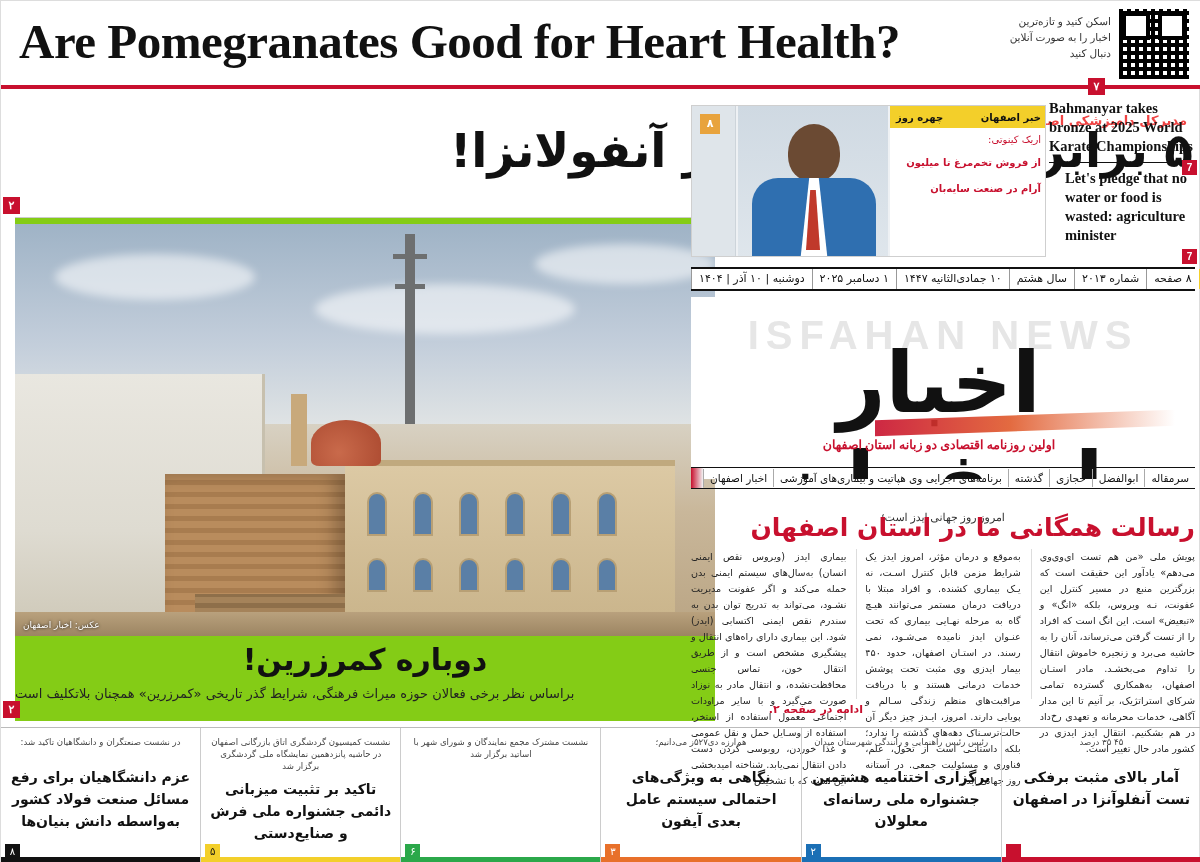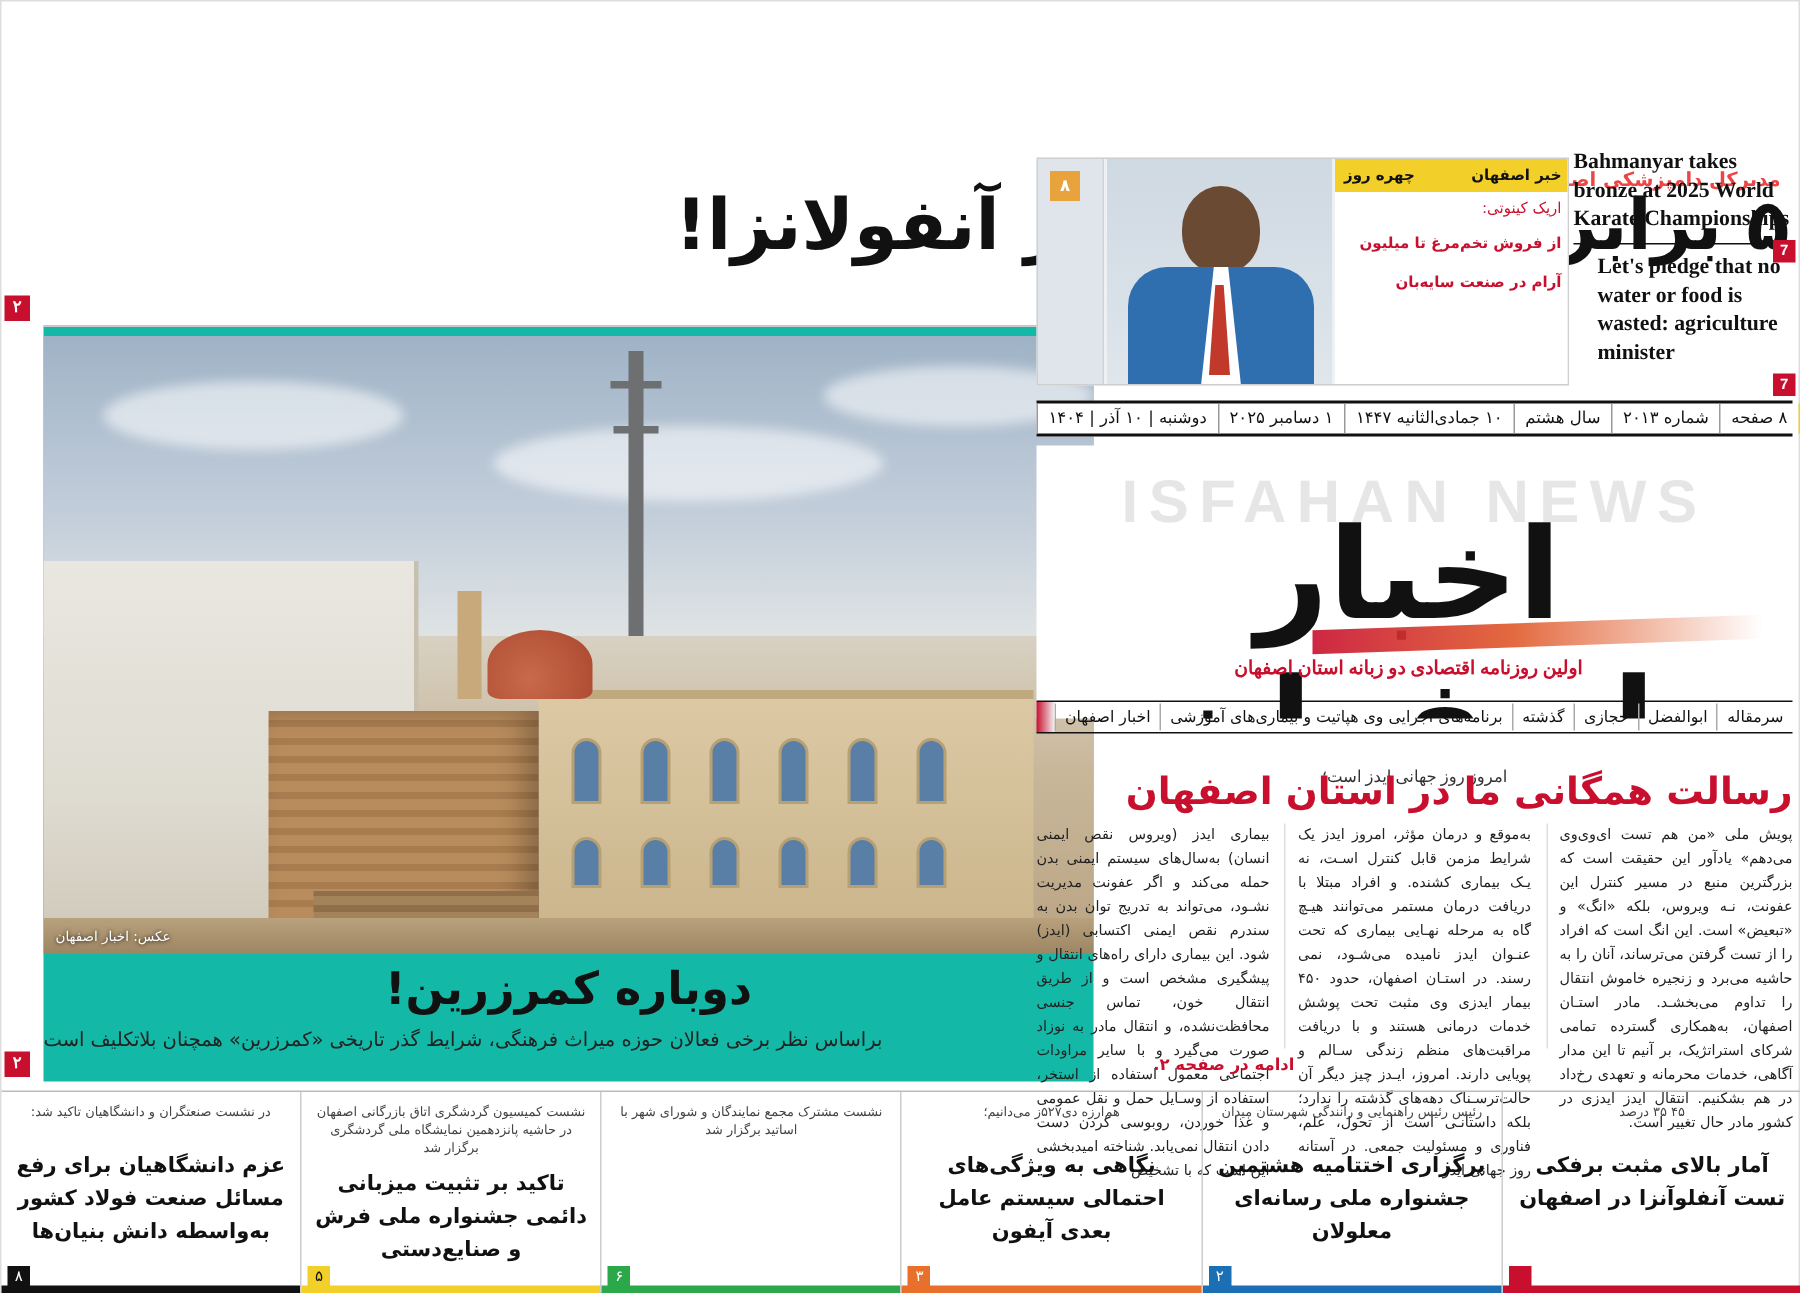--- a/index.html
+++ b/index.html
@@ -126,23 +126,22 @@
     text-align: center;
     font-weight: bold;
   }
   .pt-row2 { right: 1181px; top: 100px; }
 
   
   .photo-block {
     position: absolute;
     left: 14px; top: 216px;
     width: 700px; height: 504px;
-    background: #14b8a6;
+    background: #84cc16;
     border-top: 1px solid #ccc;
-    margin-left: 14px;
   }
   .photo {
     position: absolute;
     left: 0; top: 6px;
     width: 700px; height: 412px;
     overflow: hidden;
     background: linear-gradient(#b8c6d4 0%, #c9d4de 30%, #d8d2c4 48%, #c9b79a 70%, #b9a483 100%);
   }
   .sky {
     position: absolute; left:0; top:0; width:700px; height:200px;
@@ -560,20 +559,28 @@
     color: #fff;
     font-size: 10px; line-height: 15px; text-align: center;
     font-family: "DejaVu Sans", sans-serif;
   }
 </style>
 </head>
 <body>
 
 <div class="page">
 
+  <div class="top-banner">
+    <div class="headline-en">Are Pomegranates Good for Heart Health?</div>
+    <div class="qr-block">
+      <div class="qr-text">اسکن کنید و تازه‌ترین اخبار را به صورت آنلاین دنبال کنید</div>
+      <div class="qr-img"></div>
+    </div>
+    <div class="corner-num cn-banner">۷</div>
+  </div>
 
   <div class="row2">
     <div class="kicker-fa">مدیرکل دامپزشکی اصفهان درباره سرایت قدرت سرایت تب برفکی بیان کرد:</div>
     <div class="headline-fa">۵ برابر کرونا، ۱۰ برابر آنفولانزا!</div>
   </div>
   <div class="page-tag-red pt-row2" style="left:2px; top:196px;">۲</div>
 
   <div class="photo-block">
     <div class="photo">
       <div class="sky"></div>

